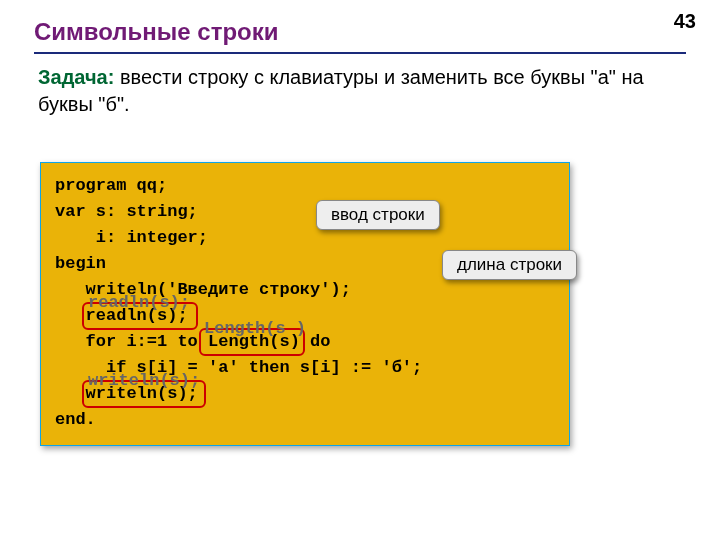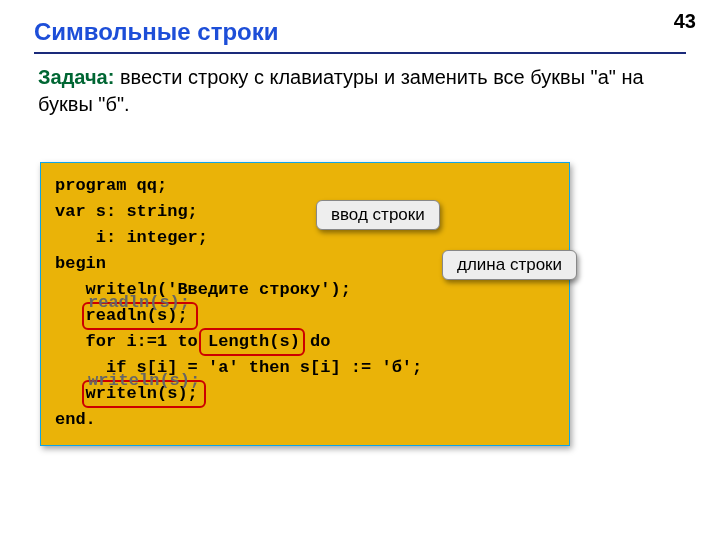--- a/index.html
+++ b/index.html
@@ -23,21 +23,21 @@
     position: absolute;
     top: 10px;
     right: 24px;
     font-weight: bold;
     font-size: 20px;
     color: #000;
   }
   .title {
     font-weight: bold;
     font-size: 24px;
-    color: #1d4ed8;
+    color: #701a75;
     margin: 0 0 6px 0;
   }
   .hr {
     border: none;
     border-top: 2px solid #1a2a7a;
     margin: 0 0 10px 0;
   }
   .task {
     font-size: 20px;
     line-height: 1.35;
@@ -117,19 +117,21 @@
    for i:=1 to Length(s) do
      if s[i] = 'а' then s[i] := 'б';
    writeln(s);
 end.</div>
 
     <div class="box-red" style="left:42px; top:140px; width:112px; height:24px;"></div>
     <div class="box-red" style="left:159px; top:166px; width:102px; height:24px;"></div>
     <div class="box-red" style="left:42px; top:218px; width:120px; height:24px;"></div>
 
     <div class="overlay-code" style="left:48px; top:131px;">readln(s);</div>
+    <div class="overlay-code" style="left:164px; top:158px; line-height:17px;">Length(s
+)</div>
     <div class="overlay-code" style="left:48px; top:209px;">writeln(s);</div>
 
     <div class="callout" style="left:276px; top:38px;">ввод строки</div>
     <div class="callout" style="left:402px; top:88px;">длина строки</div>
   </div>
 
 </div>
 
 </body></html>

